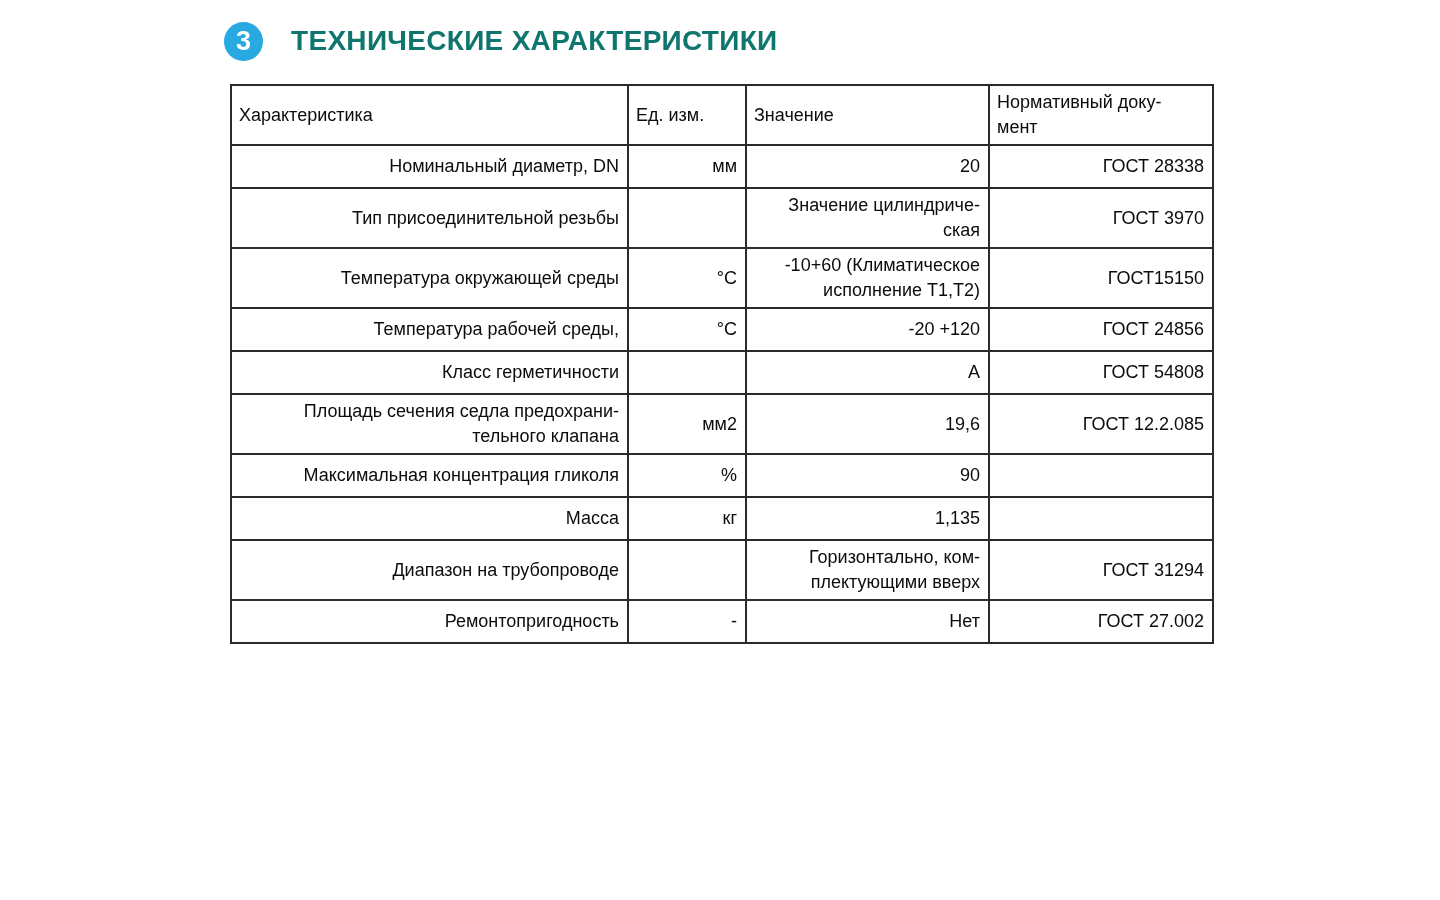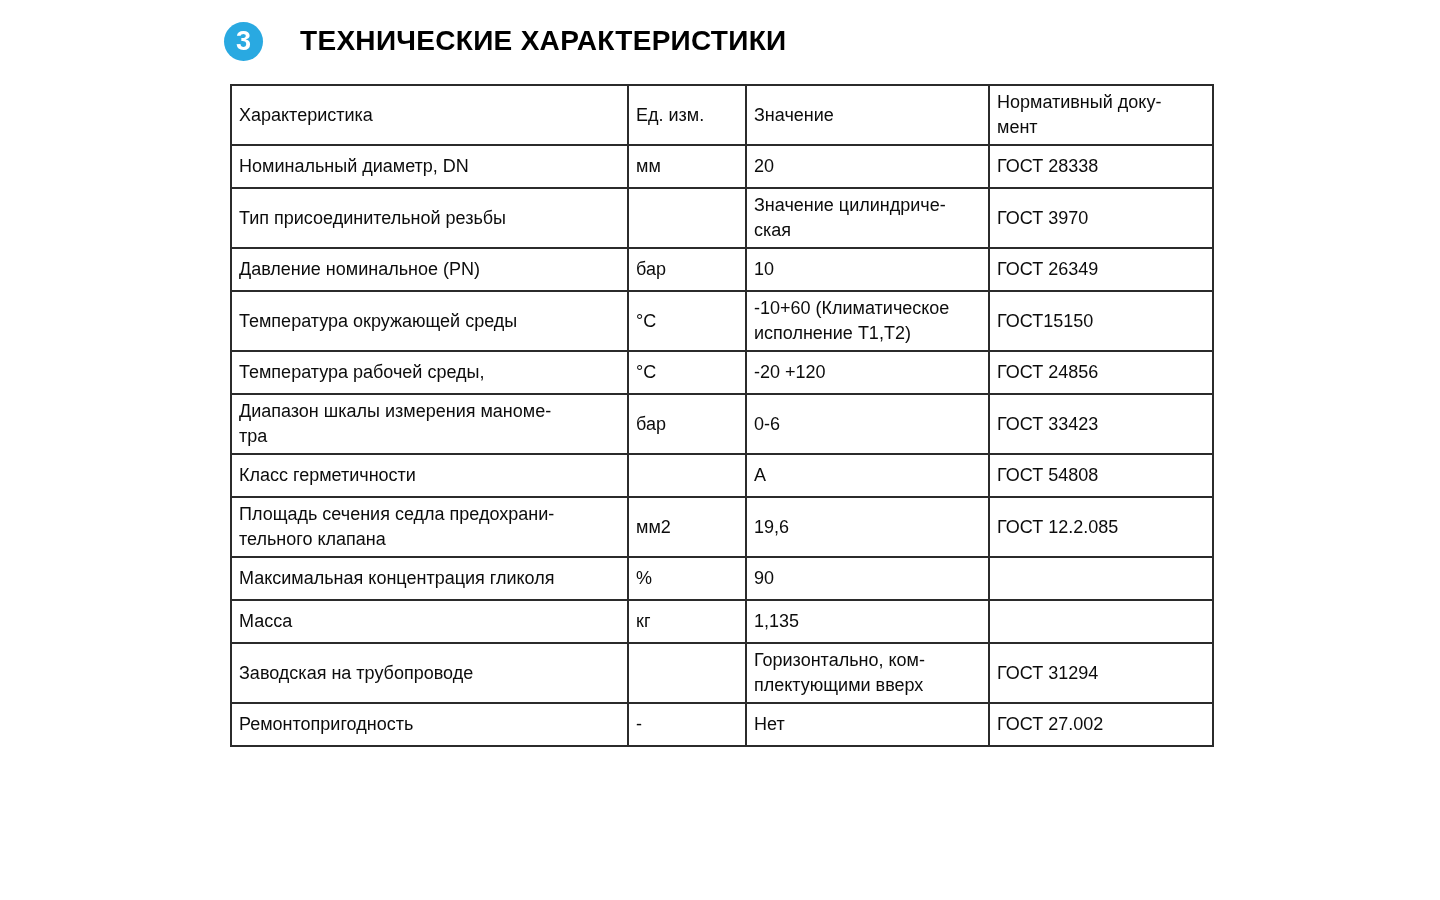--- a/index.html
+++ b/index.html
@@ -32,25 +32,25 @@
     background: #29a9e1;
     color: #ffffff;
     display: flex;
     align-items: center;
     justify-content: center;
     font-size: 27px;
     font-weight: bold;
     flex: 0 0 auto;
   }
   h1.title {
-    margin: 9px;
+    margin: 0;
     font-size: 28px;
     font-weight: bold;
     letter-spacing: 0.3px;
-    color: #000000;
+    color: #0f766e;
     white-space: nowrap;
   }
   table.spec-table {
     border-collapse: collapse;
     table-layout: fixed;
     width: 982px;
     margin-top: 23px;
     background: #ffffff;
   }
   .spec-table th,
@@ -61,20 +61,21 @@
     line-height: 25px;
     font-weight: normal;
     text-align: left;
     vertical-align: middle;
     white-space: pre-line;
     overflow: hidden;
     color: #0c0c0c;
   }
   .spec-table td {
     height: 33px; 
+    text-align: right;
   }
   .spec-table th {
     height: 50px;
   }
 </style>
 </head>
 <body>
 
 <div class="content">
 
@@ -109,44 +110,31 @@
     <td>ГОСТ 28338</td>
   </tr>
         <tr>
     <td>Тип присоединительной резьбы</td>
     <td></td>
     <td>Значение цилиндриче-
 ская</td>
     <td>ГОСТ 3970</td>
   </tr>
         <tr>
-    <td>Давление номинальное (PN)</td>
-    <td>бар</td>
-    <td>10</td>
-    <td>ГОСТ 26349</td>
-  </tr>
-        <tr>
     <td>Температура окружающей среды</td>
     <td>°C</td>
     <td>-10+60 (Климатическое
 исполнение Т1,Т2)</td>
     <td>ГОСТ15150</td>
   </tr>
         <tr>
     <td>Температура рабочей среды,</td>
     <td>°C</td>
     <td>-20 +120</td>
     <td>ГОСТ 24856</td>
-  </tr>
-        <tr>
-    <td>Диапазон шкалы измерения маноме-
-тра</td>
-    <td>бар</td>
-    <td>0-6</td>
-    <td>ГОСТ 33423</td>
   </tr>
         <tr>
     <td>Класс герметичности</td>
     <td></td>
     <td>А</td>
     <td>ГОСТ 54808</td>
   </tr>
         <tr>
     <td>Площадь сечения седла предохрани-
 тельного клапана</td>
@@ -160,21 +148,21 @@
     <td>90</td>
     <td></td>
   </tr>
         <tr>
     <td>Масса</td>
     <td>кг</td>
     <td>1,135</td>
     <td></td>
   </tr>
         <tr>
-    <td>Заводская на трубопроводе</td>
+    <td>Диапазон на трубопроводе</td>
     <td></td>
     <td>Горизонтально, ком-
 плектующими вверх</td>
     <td>ГОСТ 31294</td>
   </tr>
         <tr>
     <td>Ремонтопригодность</td>
     <td>-</td>
     <td>Нет</td>
     <td>ГОСТ 27.002</td>

